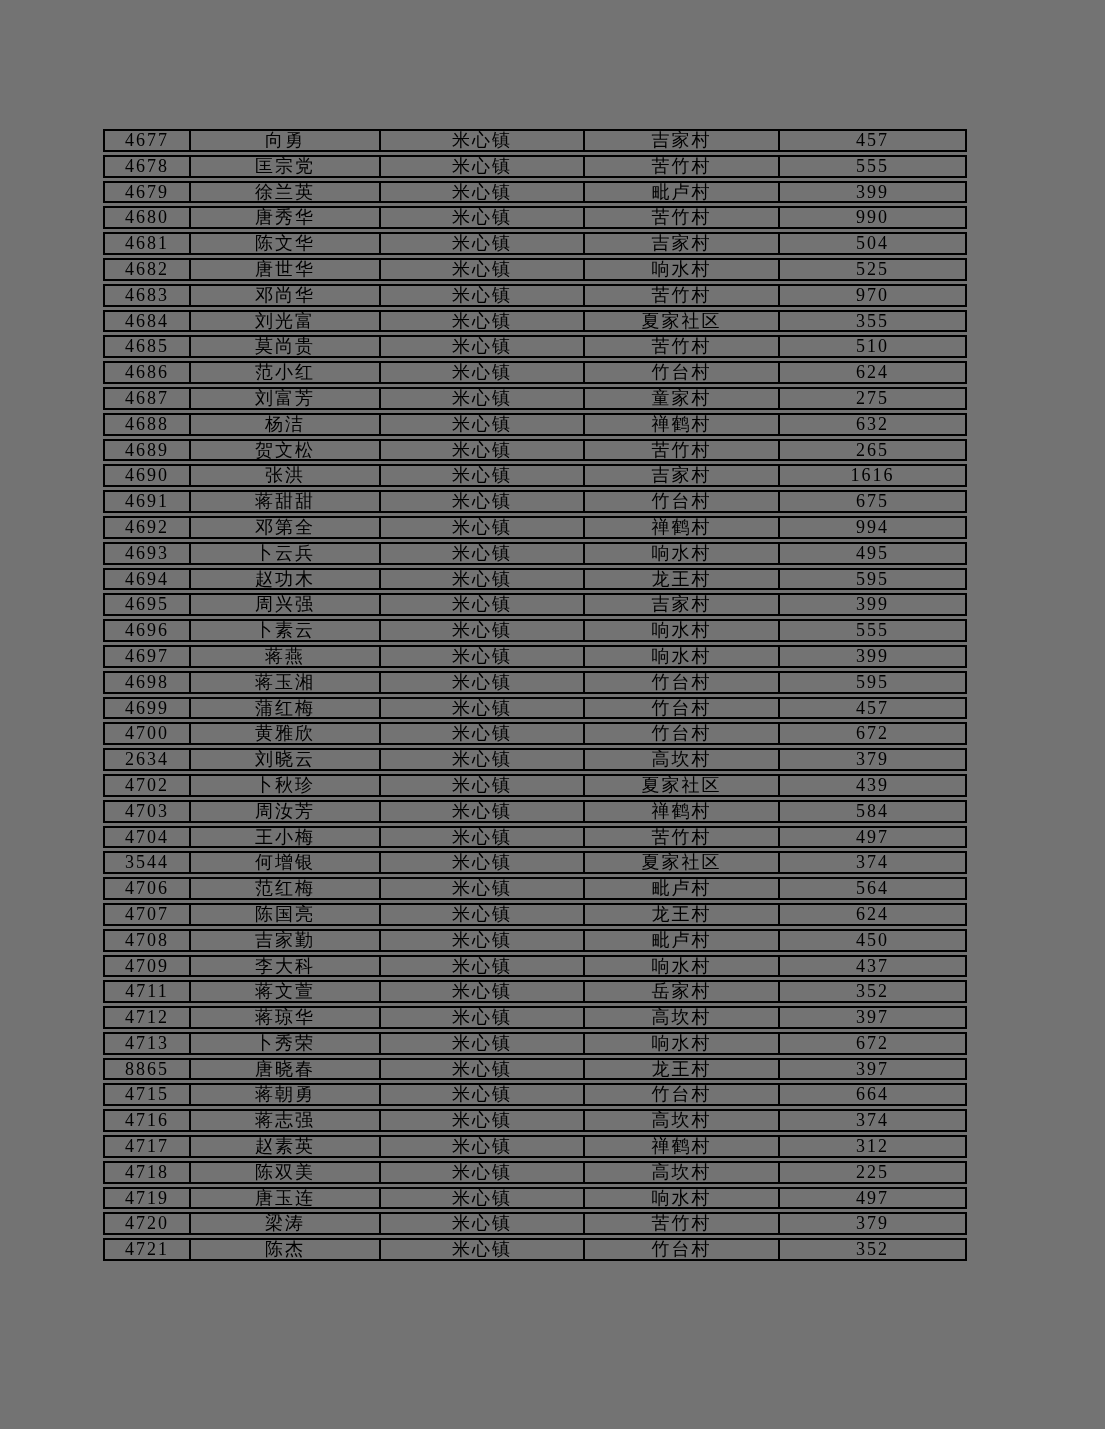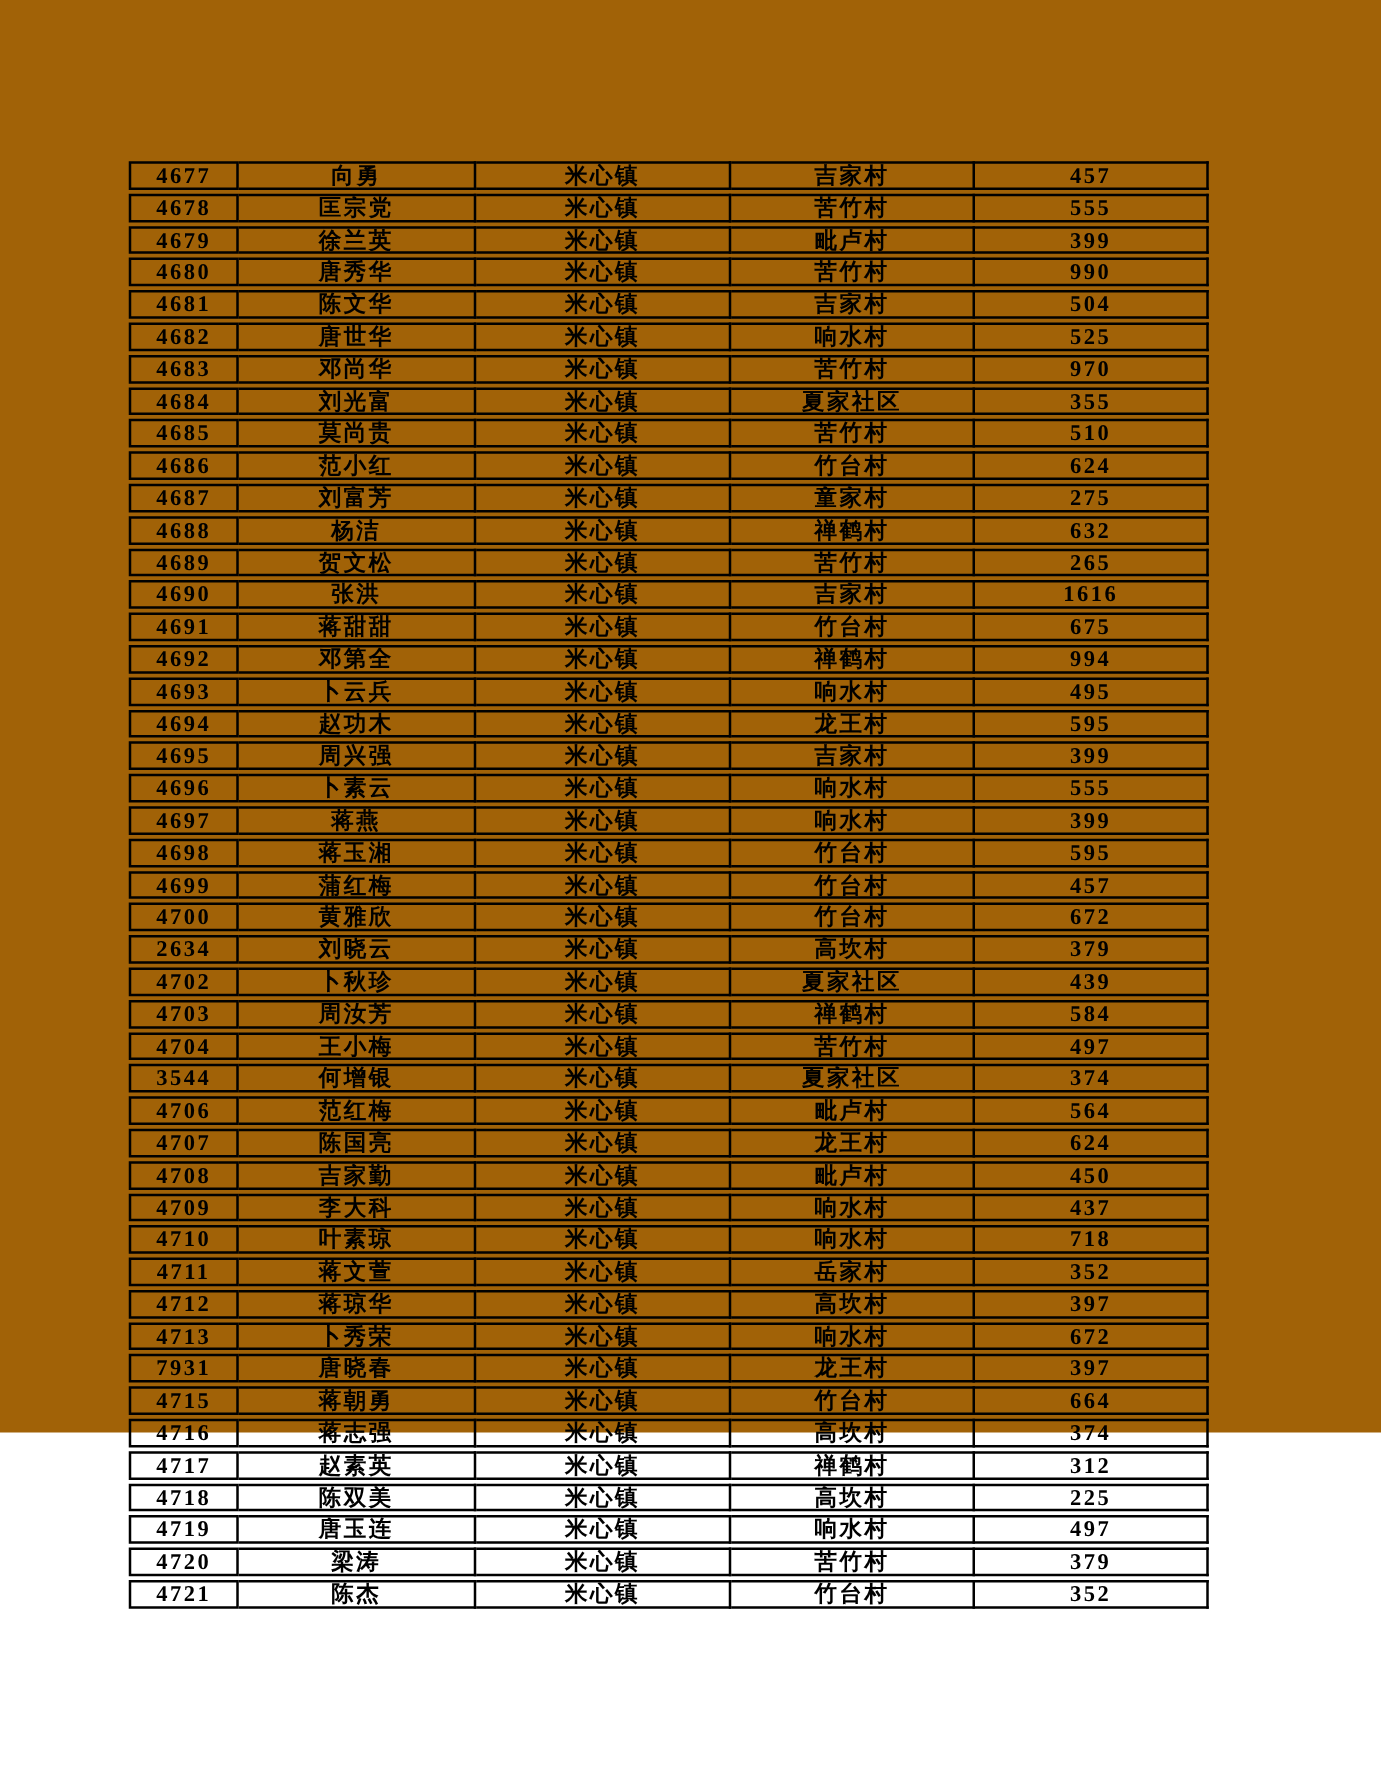--- a/index.html
+++ b/index.html
@@ -12,23 +12,22 @@
     background: #ffffff;
     position: relative;
     font-family: "Liberation Serif", "DejaVu Serif", serif;
     color: #000000;
     overflow: hidden;
   }
   .page {
     position: absolute;
     left: 0; top: 0;
     width: 1105px;
-    height: 1146px;
-    background: #a16207;
-    font-weight: bold;
+    height: 1429px;
+    background: #737373;
   }
   table.data-table {
     position: absolute;
     left: 103px;
     top: 126px;
     width: 864px;
     table-layout: fixed;
     border-collapse: separate;
     border-spacing: 0 3px;
   }
@@ -293,27 +292,20 @@
           <td>450</td>
         </tr>
         <tr>
           <td>4709</td>
           <td>李大科</td>
           <td>米心镇</td>
           <td>响水村</td>
           <td>437</td>
         </tr>
         <tr>
-          <td>4710</td>
-          <td>叶素琼</td>
-          <td>米心镇</td>
-          <td>响水村</td>
-          <td>718</td>
-        </tr>
-        <tr>
           <td>4711</td>
           <td>蒋文萱</td>
           <td>米心镇</td>
           <td>岳家村</td>
           <td>352</td>
         </tr>
         <tr>
           <td>4712</td>
           <td>蒋琼华</td>
           <td>米心镇</td>
@@ -321,21 +313,21 @@
           <td>397</td>
         </tr>
         <tr>
           <td>4713</td>
           <td>卜秀荣</td>
           <td>米心镇</td>
           <td>响水村</td>
           <td>672</td>
         </tr>
         <tr>
-          <td>7931</td>
+          <td>8865</td>
           <td>唐晓春</td>
           <td>米心镇</td>
           <td>龙王村</td>
           <td>397</td>
         </tr>
         <tr>
           <td>4715</td>
           <td>蒋朝勇</td>
           <td>米心镇</td>
           <td>竹台村</td>

